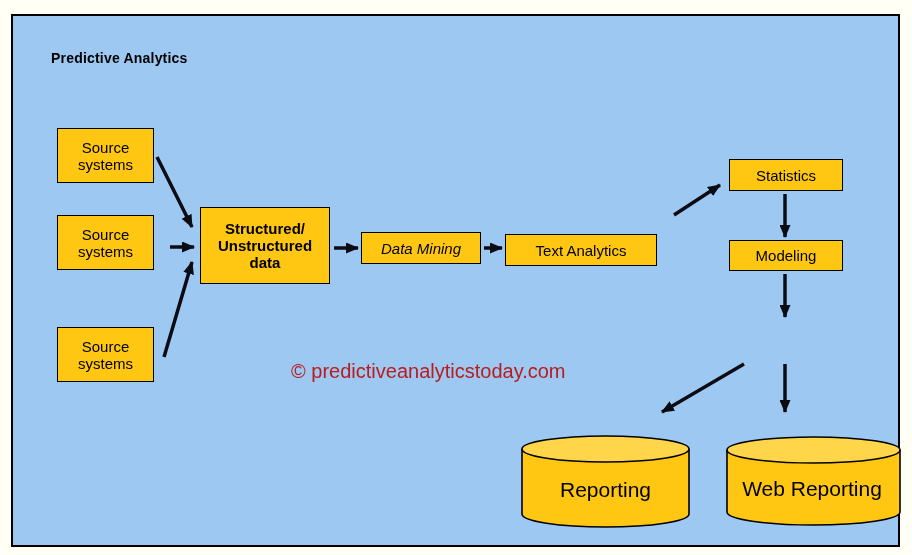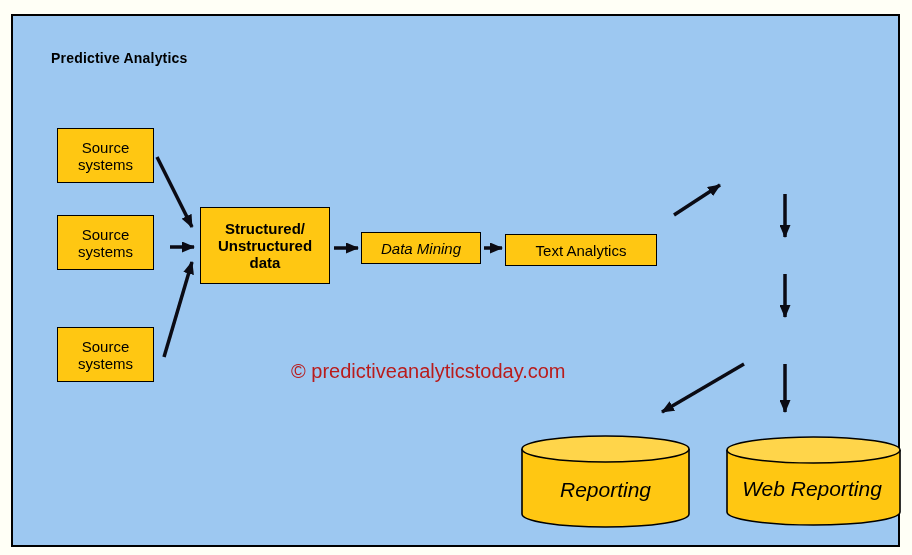--- a/index.html
+++ b/index.html
@@ -39,21 +39,21 @@
     padding:2px 4px;
   }
   .cyl{
     position:absolute;
   }
   .cyl svg{display:block;}
   .cyl-label{
     position:absolute;left:0;right:0;top:0;bottom:0;
     display:flex;align-items:center;justify-content:center;
     padding-top:16px;
-    font-size:21px;color:var(--ink);text-align:center;font-style:italic;
+    font-size:21px;color:var(--ink);text-align:center;
   }
   .copyright{
     position:absolute;left:278px;top:344px;
     font-size:20px;color:#b91c1c;
   }
   .arrows{
     position:absolute;left:0;top:0;width:912px;height:555px;
     pointer-events:none;
   }
 </style>
@@ -90,21 +90,23 @@
     <div class="node" style="left:44px;top:199px;width:97px;height:55px;">Source systems</div>
 
     <div class="node" style="left:44px;top:311px;width:97px;height:55px;">Source systems</div>
 
     <div class="node" style="left:187px;top:191px;width:130px;height:77px;font-weight:bold;">Structured/ Unstructured data</div>
 
     <div class="node" style="left:348px;top:216px;width:120px;height:32px;font-style:italic;">Data Mining</div>
 
     <div class="node" style="left:492px;top:218px;width:152px;height:32px;">Text Analytics</div>
 
+    <div class="node" style="left:716px;top:143px;width:114px;height:32px;">Statistics</div>
 
+    <div class="node" style="left:716px;top:224px;width:114px;height:31px;">Modeling</div>
 
 
     <div class="copyright">© predictiveanalyticstoday.com</div>
 
     <div class="cyl" style="left:508px;top:419px;width:169px;height:93px;">
       <svg width="169" height="93" viewBox="0 0 169 93">
         <path d="M1 14 V79 A83.5 13 0 0 0 168 79 V14" style="fill:var(--node-fill);stroke:var(--border)" stroke-width="1.6"></path>
         <ellipse cx="84.5" cy="14" rx="83.5" ry="13" style="fill:var(--cyl-top);stroke:var(--border)" stroke-width="1.6"></ellipse>
       </svg>
       <div class="cyl-label">Reporting</div>

